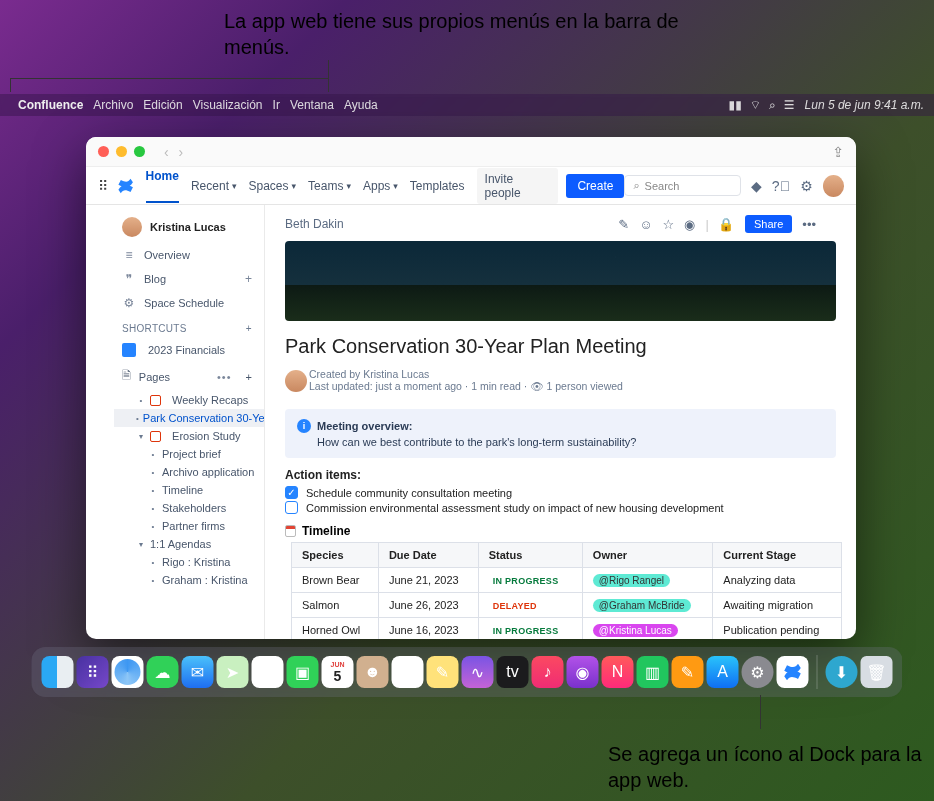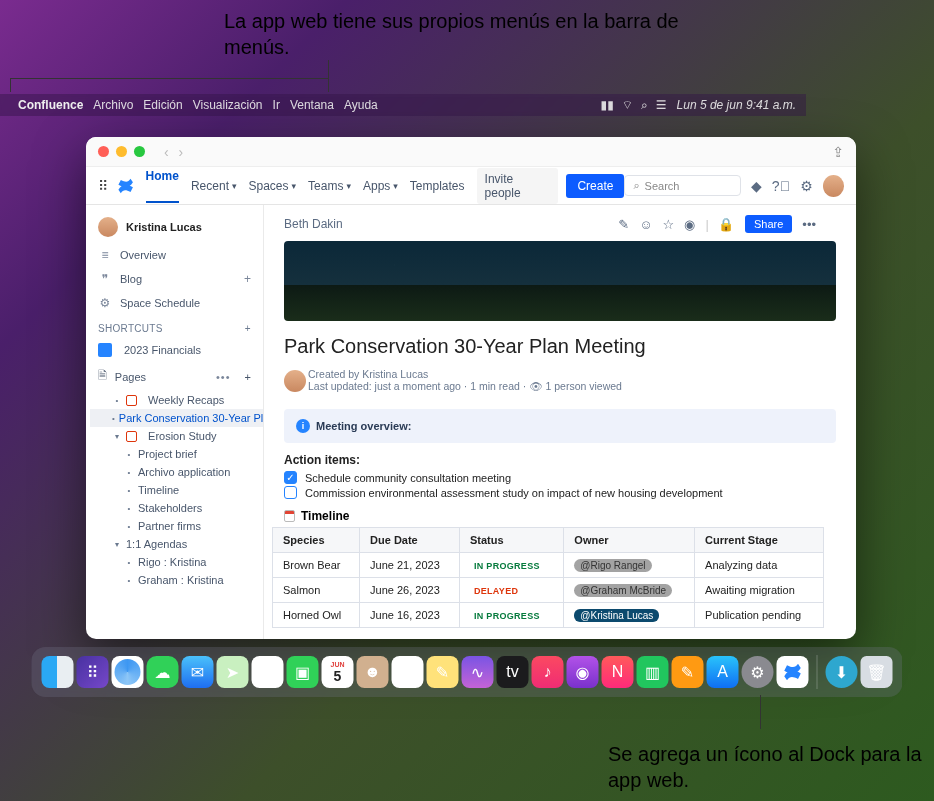--- a/index.html
+++ b/index.html
@@ -16,21 +16,21 @@
   .anno-bot { bottom:8px; left:568px; width:350px; }
   .callout-line { position:absolute; background:#333; }
   .cl-top-h { top:78px; left:10px; width:318px; height:1px; }
   .cl-top-v { top:60px; left:328px; width:1px; height:18px; }
   .cl-top-l { top:78px; left:10px; width:1px; height:14px; }
   .cl-top-r { top:78px; left:328px; width:1px; height:14px; }
   .cl-bot-v { top:695px; left:760px; width:1px; height:34px; }
 
   
   .menubar {
-    position:absolute; top:94px; left:0; width:806px; height:22px;
+    position:absolute; top:94px; left:0; width:934px; height:22px;
     background: rgba(50,20,70,0.45);
     display:flex; align-items:center; color:#eee; font-size:12px;
     padding:0 10px;
     backdrop-filter: blur(2px);
   }
   .menubar .apple { font-size:14px; margin-right:8px; }
   .menubar .app-name { font-weight:600; margin-right:10px; }
   .menubar .m { margin-right:10px; opacity:.9; }
   .menubar .spacer { flex:1; }
   .menubar .ricon { margin-left:8px; font-size:12px; opacity:.9; }
@@ -67,21 +67,21 @@
   .navitem.active { color:#0052cc; font-weight:600; padding-bottom:18px; border-bottom:2px solid #0052cc;}
   .navitem .chev{font-size:9px;}
   .invite-btn{background:#f5f5f5;padding:4px 8px;border-radius:3px;color:#48566b;margin-right:8px;}
   .create-btn{background:#0d5cff;padding:5px 11px;border-radius:3px;color:#fff;font-weight:500;margin-right:auto;}
   .search-box{display:flex;align-items:center;gap:5px;border:1px solid #dfe2e8;border-radius:4px;padding:3px 8px;width:120px;color:#888;font-size:11px;}
   .ticon{margin-left:10px;color:#5b6b82;font-size:14px;}
   .avatar{width:22px;height:22px;border-radius:50%;background:linear-gradient(#e4b08a,#c98860);margin-left:10px;}
 
   
   .conf-body{flex:1;display:flex;overflow:hidden;}
-  .sidebar{width:178px;border-right:1px solid #eaeaea;padding:6px 0;font-size:11px;color:#48566b;overflow:hidden;}
+  .sidebar{width:155px;border-right:1px solid #eaeaea;padding:6px 0;font-size:11px;color:#48566b;overflow:hidden;margin-left:24px;}
   .sb-user{display:flex;align-items:center;gap:8px;padding:6px 12px;font-weight:600;color:#222;}
   .sb-user .av{width:20px;height:20px;border-radius:50%;background:linear-gradient(#e4b08a,#c98860);}
   .sb-row{display:flex;align-items:center;gap:8px;padding:5px 12px;}
   .sb-row .ic{width:14px;text-align:center;color:#7a869a;font-size:12px;}
   .sb-row .plus{margin-left:auto;color:#7a869a;font-size:12px;}
   .sb-head{padding:8px 12px 4px;font-size:10px;letter-spacing:.3px;color:#6b7a90;text-transform:uppercase;display:flex;align-items:center;}
   .sb-head .plus{margin-left:auto;}
   .sb-pages{display:flex;align-items:center;gap:8px;padding:5px 12px;}
   .sb-pages .more{margin-left:auto;color:#7a869a;letter-spacing:1px;}
   .tree{padding-left:4px;}
@@ -113,28 +113,28 @@
   .panel .ptit{font-weight:600;display:flex;align-items:center;gap:6px;}
   .panel .info-ic{width:14px;height:14px;border-radius:50%;background:#2584ff;color:#fff;font-size:9px;display:flex;align-items:center;justify-content:center;}
   .panel .pbody{padding-left:20px;margin-top:3px;}
   .sect{margin:6px 20px 4px;font-size:12px;font-weight:700;color:#222;}
   .chk-row{margin:2px 20px;display:flex;align-items:center;gap:8px;font-size:11px;color:#222;}
   .chk{width:13px;height:13px;border:1.5px solid #2584ff;border-radius:3px;display:flex;align-items:center;justify-content:center;font-size:10px;color:#fff;}
   .chk.on{background:#2584ff;}
   .tl-head{margin:10px 20px 4px;display:flex;align-items:center;gap:6px;font-size:12px;font-weight:600;}
   .tl-head .calic{width:11px;height:12px;background:linear-gradient(#e24434 30%,#fff 30%);border:1px solid #bbb;border-radius:2px;}
 
-  table.ttable{margin:2px 8px;border-collapse:collapse;font-size:11px;width:calc(100% - 40px);}
+  table.ttable{margin:2px 26px;border-collapse:collapse;font-size:11px;width:calc(100% - 40px);}
   .ttable th{background:#f6f7f9;color:#222;font-weight:700;text-align:left;padding:6px 10px;border:1px solid #dce0e8;}
   .ttable td{padding:6px 10px;border:1px solid #dce0e8;color:#222;}
   .lozenge{font-size:9px;font-weight:700;letter-spacing:.3px;padding:1px 4px;border-radius:3px;}
   .loz-prog{color:#057a3c;}
   .loz-del{color:#de350b;}
-  .mention{background:#a3a3a3;border-radius:8px;padding:1px 6px;font-size:10px;color:#333;}
-  .mention.sel{background:#0c4a6e;color:#fff;border-radius:6px;}
+  .mention{background:#5eead4;border-radius:8px;padding:1px 6px;font-size:10px;color:#333;}
+  .mention.sel{background:#d946ef;color:#fff;}
 
   
   .dock{
     position:absolute; left:50%; transform:translateX(-50%);
     bottom:104px; height:50px; padding:4px 10px;
     background:rgba(120,120,140,.28); border-radius:14px;
     display:flex; align-items:center; gap:3px;
     backdrop-filter: blur(3px);
   }
   .dicon{width:32px;height:32px;border-radius:8px;display:flex;align-items:center;justify-content:center;font-size:16px;color:#fff;}
@@ -341,20 +341,21 @@
         <div>
           <div>Created by Kristina Lucas</div>
           <div>Last updated: just a moment ago  ·  1 min read  ·  👁 1 person viewed</div>
         </div>
       </div>
       <div class="panel">
         <div class="ptit">
             <span class="info-ic">i</span>
             <span>Meeting overview:</span>
           </div>
+        <div class="pbody">How can we best contribute to the park's long-term sustainability?</div>
       </div>
       <div class="sect">Action items:</div>
       <div class="chk-row">
           <span class="chk on">✓</span>
           <span>Schedule community consultation meeting</span>
         </div>
       <div class="chk-row">
           <span class="chk"></span>
           <span>Commission environmental assessment study on impact of new housing development</span>
         </div>

